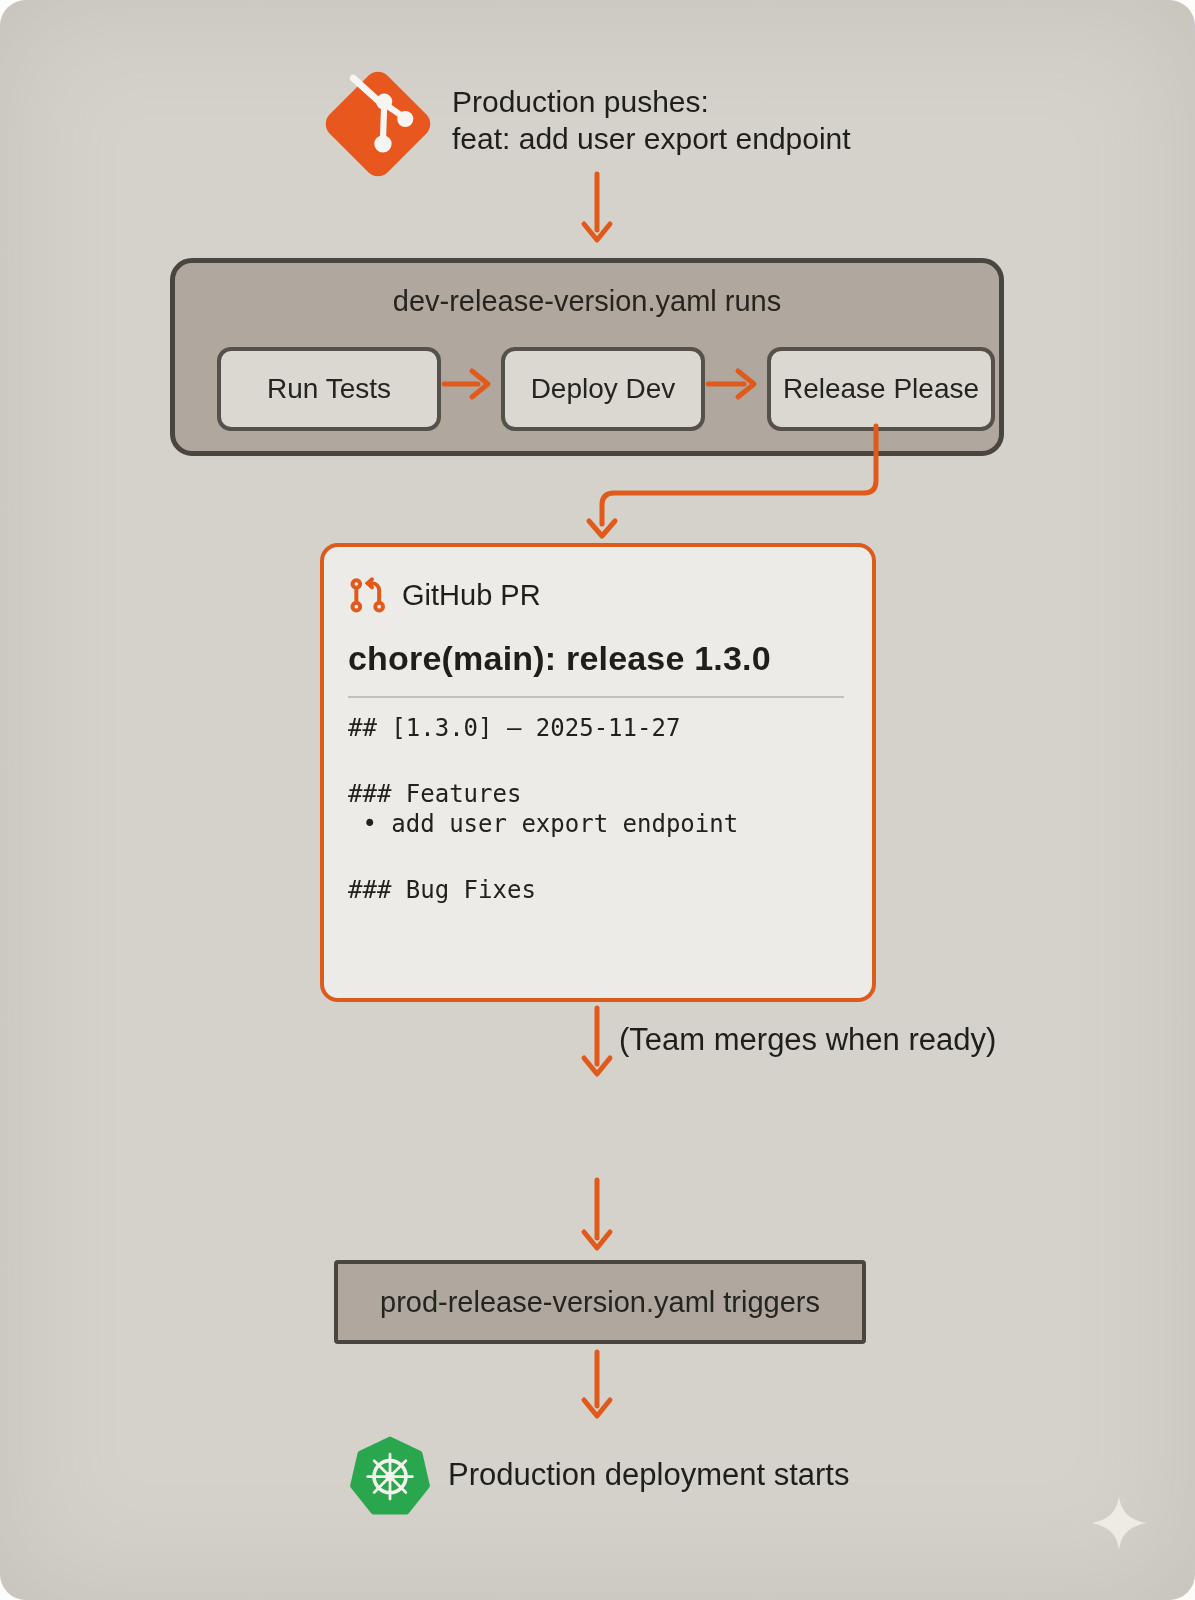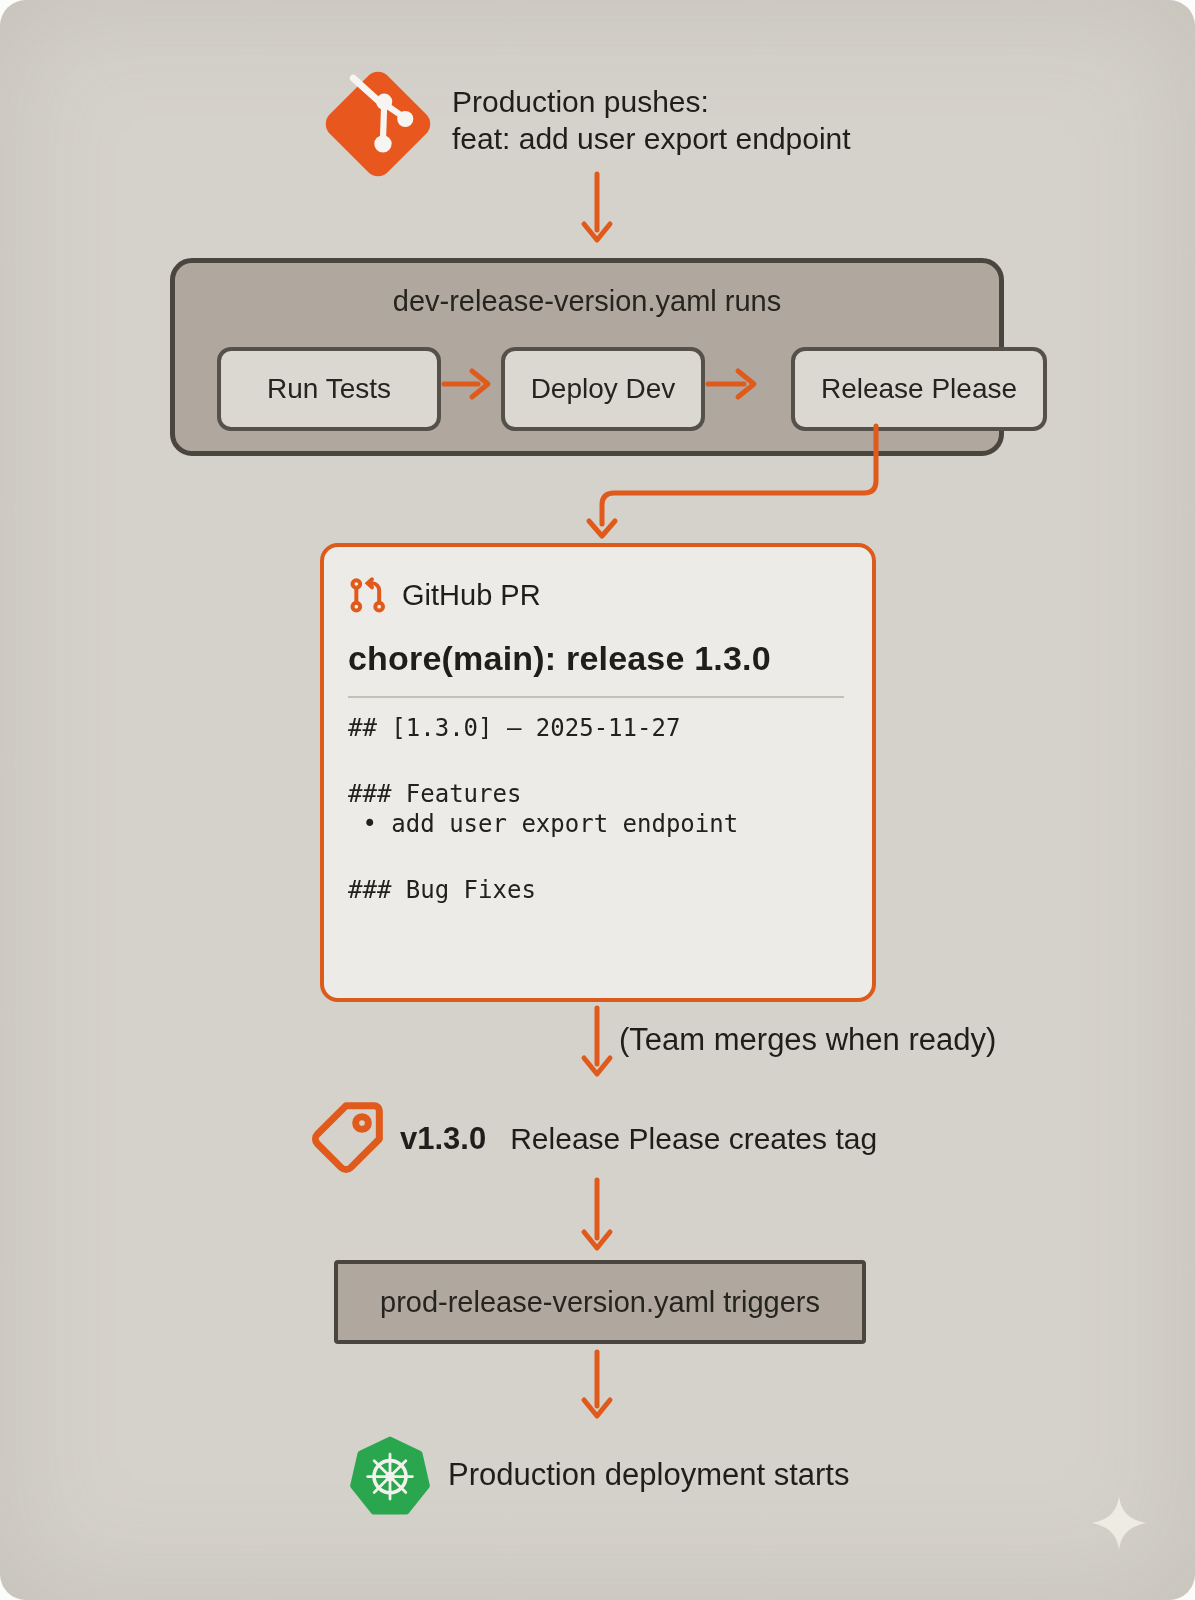--- a/index.html
+++ b/index.html
@@ -51,21 +51,21 @@
   .step{
     position:absolute;top:84px;height:84px;
     background:var(--step_box_bg);
     border:4px solid var(--step_box_border);
     border-radius:14px;
     display:flex;align-items:center;justify-content:center;
     font-size:28px;color:#26241f;
   }
   .step-1{left:42px;width:224px;}
   .step-2{left:326px;width:204px;}
-  .step-3{left:592px;width:256px;margin-left:24px;}
+  .step-3{left:592px;width:228px;}
 
   
   .pr-card{
     position:absolute;left:320px;top:543px;width:556px;height:459px;
     background:var(--pr_card_bg);
     border:4px solid var(--pr_card_border);
     border-radius:18px;
     padding:26px 28px 0 24px;
     z-index:2;
   }
@@ -189,32 +189,20 @@
       <div class="clog-line"></div>
       <div class="clog-line">### Features</div>
       <div class="clog-line"> • add user export endpoint</div>
       <div class="clog-line"></div>
       <div class="clog-line">### Bug Fixes</div>
     </div>
   </div>
 
   <div class="merge-note">(Team merges when ready)</div>
 
-  <div class="tag-row">
-    <span class="tag-icon">
-      <svg viewBox="0 0 24 24" width="80" height="80">
-        <g transform="scale(-1,1) translate(-24,0)">
-          <path class="tag-stroke" d="M20.59 13.41l-7.17 7.17a2 2 0 0 1-2.83 0L2 12V3.5A1.5 1.5 0 0 1 3.5 2H12l8.59 8.59a2 2 0 0 1 0 2.82z"></path>
-          <circle class="tag-stroke" cx="7.2" cy="7.2" r="1.9"></circle>
-        </g>
-      </svg>
-    </span>
-    <span class="tag-version">v1.3.0</span>
-    <span class="tag-label">Release Please creates tag</span>
-  </div>
 
   <div class="prod-box">
     <span>prod-release-version.yaml triggers</span>
   </div>
 
   <div class="k8s-row">
     <span class="k8s-icon">
       <svg viewBox="0 0 100 100" width="80" height="80">
         <polygon points="50,6 86.7,23.7 95.8,63.5 70.4,95.3 29.6,95.3 4.2,63.5 13.3,23.7" fill="var(--kubernetes_green)" stroke="var(--kubernetes_green)" stroke-width="8" stroke-linejoin="round"></polygon>
         <circle cx="50" cy="52" r="20" fill="none" stroke="#f2f1ec" stroke-width="4.5"></circle>

